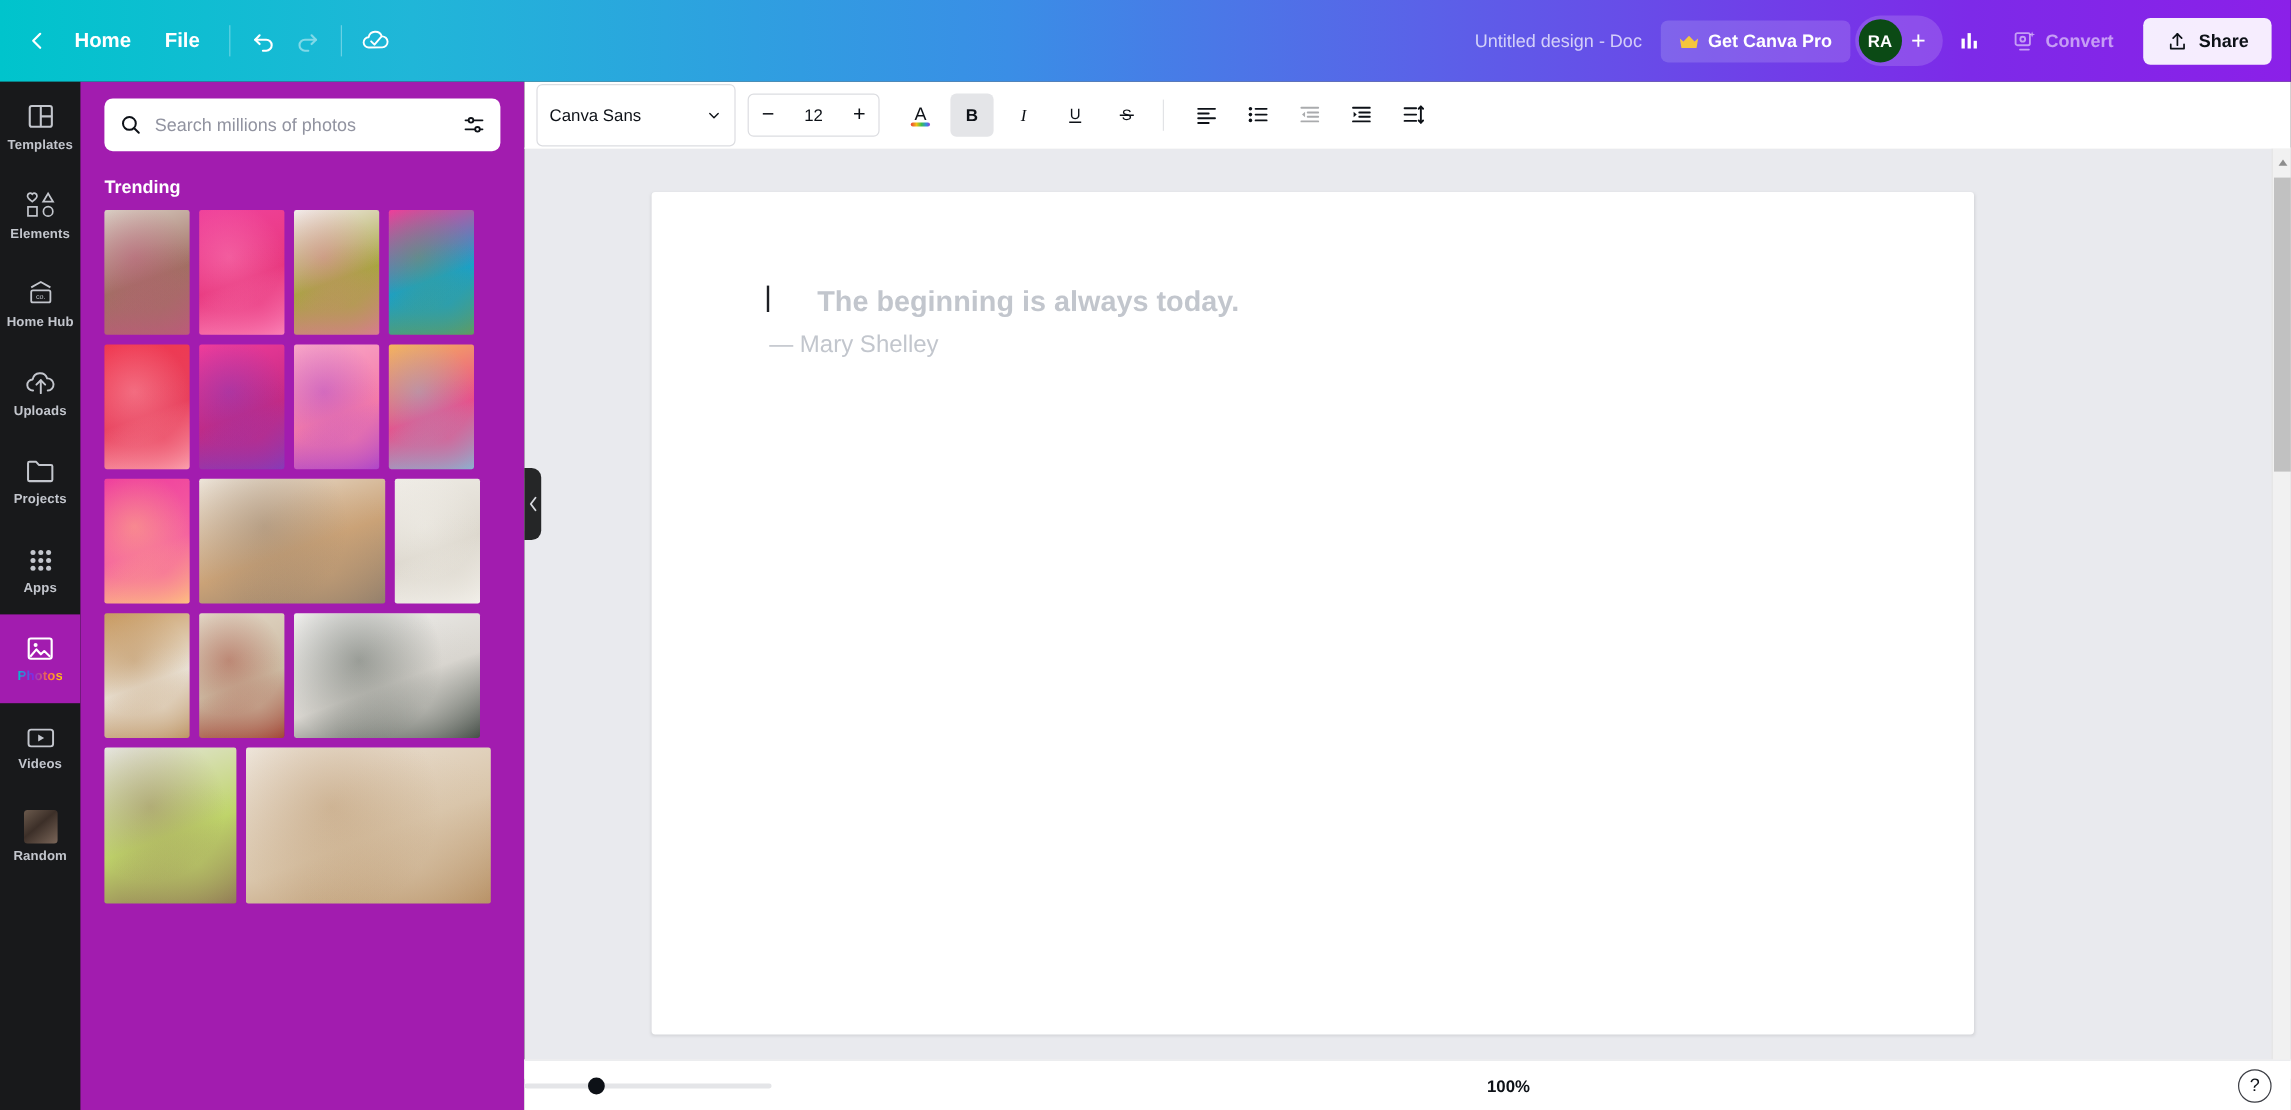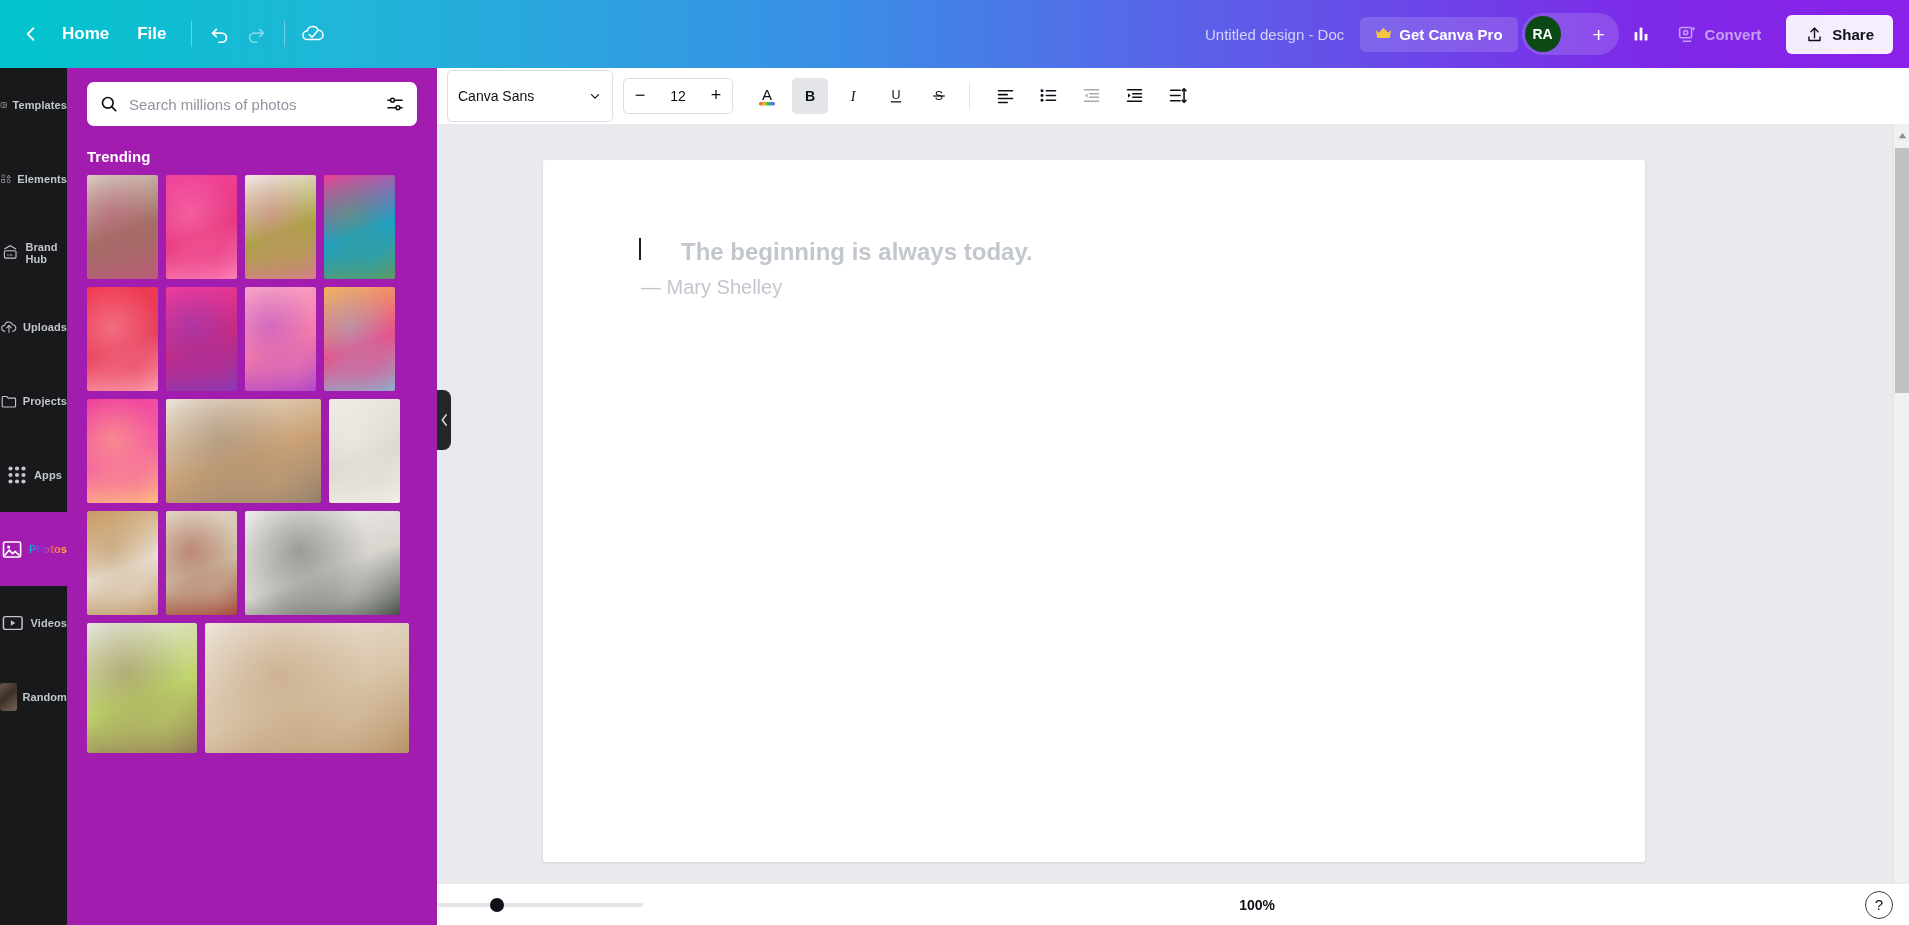--- a/index.html
+++ b/index.html
@@ -37,26 +37,26 @@
 
   .hdr-right {
     margin-left: auto; display: flex; align-items: center;
     padding-right: 16px; gap: 4px;
   }
   .doc-title {
     color: rgba(255,255,255,.72); font-size: 15px;
     padding: 8px 12px; border-radius: 6px; cursor: text; white-space: nowrap;
   }
   .pro-btn {
-    display: flex; align-items: flex-start; gap: 7px;
+    display: flex; align-items: flex-end; gap: 7px;
     background: rgba(255,255,255,.15);
     color: #fff; font-size: 15px; font-weight: bold;
     padding: 9px 15px; border-radius: 6px; cursor: pointer; white-space: nowrap;
   }
-  .avatar-group { display: flex; align-items: center; background: rgba(255,255,255,.15); border-radius: 22px; padding: 3px 6px 3px 3px; cursor: pointer; gap: 24px; }
+  .avatar-group { display: flex; align-items: center; background: rgba(255,255,255,.15); border-radius: 22px; padding: 3px 6px 3px 3px; cursor: pointer; }
   .avatar {
     width: 36px; height: 36px; border-radius: 50%;
     background: #0b4a15; color: #fff; font-size: 14px; font-weight: bold;
     display: flex; align-items: center; justify-content: center;
   }
   .plus-btn { width: 28px; color: #fff; font-size: 21px; text-align: center; line-height: 1; }
   .convert-btn {
     display: flex; align-items: center; gap: 7px;
     color: rgba(255,255,255,.55); font-size: 15px; font-weight: bold;
     padding: 9px 13px; border-radius: 6px; white-space: nowrap; cursor: default;
@@ -69,21 +69,21 @@
   }
 
   
   .rail {
     position: absolute; top: 68px; left: 0;
     width: 67px; height: 857px;
     background: #18191b;
     overflow: hidden;
   }
   .rail-item {
-    height: 74px; display: flex; 
+    height: 74px; display: flex; flex-direction: column;
     align-items: center; justify-content: center; gap: 5px;
     cursor: pointer; color: #c3c6cd;
   }
   .rail-item.active { background: #a21caf; color: #fff; }
   .rail-label { font-size: 11px; font-weight: bold; letter-spacing: .1px; }
   .rail-item.active .rail-label {
     background: linear-gradient(90deg,#00c4cc,#7d2ae8,#ff6f3d,#ffd00a);
     -webkit-background-clip: text; background-clip: text; color: transparent;
   }
   .rail-thumb {
@@ -326,21 +326,21 @@
     </svg>
     <span class="rail-label">Elements</span>
   </div>
 
   <div class="rail-item">
     <svg width="28" height="26" viewBox="0 0 28 26" fill="none" stroke="currentColor" stroke-width="1.5">
       <path d="M6 7.5L14 3l8 4.5"></path>
       <rect x="6" y="10" width="16" height="10" rx="1.4"></rect>
       <text x="14" y="17.4" font-size="6" fill="currentColor" stroke="none" text-anchor="middle" font-family="Liberation Sans">co.</text>
     </svg>
-    <span class="rail-label">Brand Hub</span>
+    <span class="rail-label">Home Hub</span>
   </div>
 
   <div class="rail-item">
     <svg width="28" height="26" viewBox="0 0 26 24" fill="none" stroke="currentColor" stroke-width="1.5" stroke-linecap="round" stroke-linejoin="round">
       <path d="M7 18a4.3 4.3 0 0 1-.3-8.6A5.8 5.8 0 0 1 17.9 8.6 4.6 4.6 0 0 1 18.4 18"></path>
       <line x1="13" y1="20" x2="13" y2="10"></line>
         <polyline points="9.6,13.4 13,10 16.4,13.4"></polyline>
     </svg>
     <span class="rail-label">Uploads</span>
   </div>

